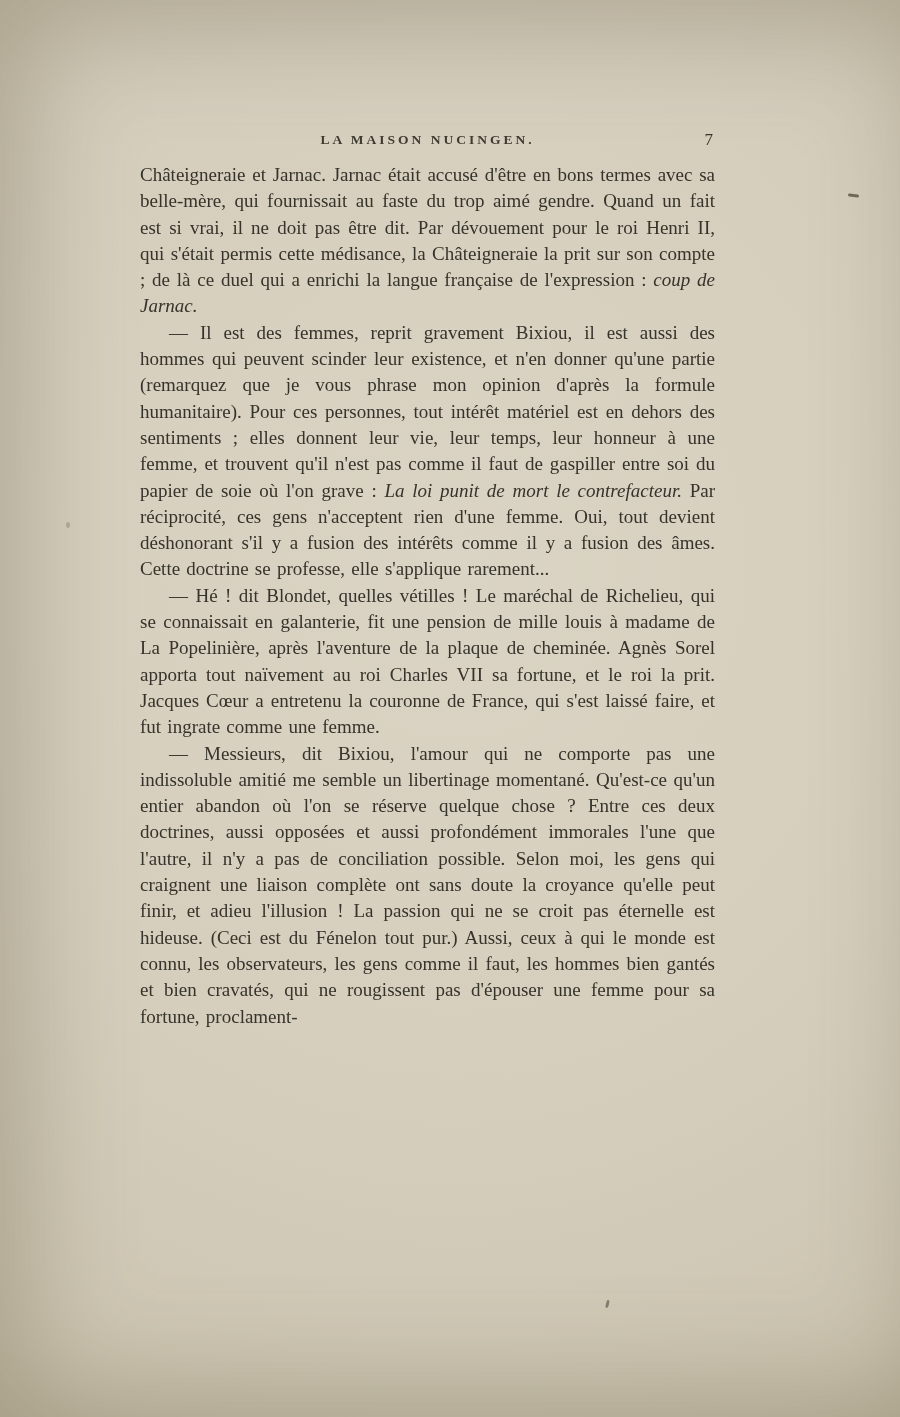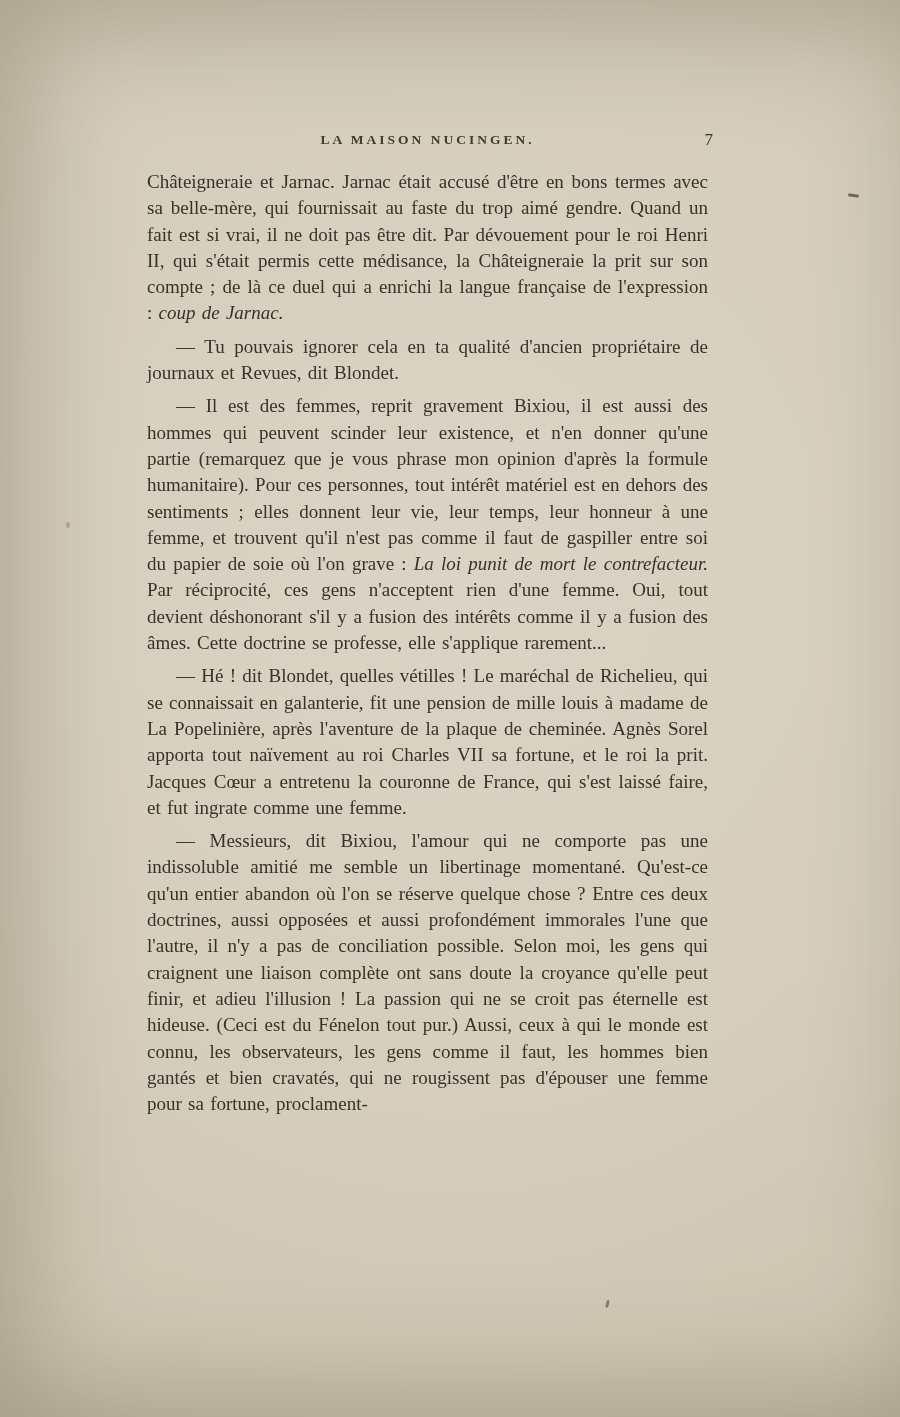--- a/index.html
+++ b/index.html
@@ -53,21 +53,21 @@
     left: 140px;
     top: 162px;
     width: 575px;
     color: #36332a;
     font-size: 19px;
     line-height: 26.3px;
     text-align: justify;
     word-spacing: 1.5px;
   }
   .text-block p {
-    margin: 7px;
+    margin: 0;
     text-indent: 29px;
   }
   .text-block p.no-indent {
     text-indent: 0;
   }
   .text-block .italic {
     font-style: italic;
   }
   .paper-mark {
     position: absolute;
@@ -106,21 +106,20 @@
 
 <div class="scan-page">
 
   <div class="running-header">
     <div class="header-title">LA MAISON NUCINGEN.</div>
     <div class="page-number">7</div>
   </div>
 
   <div class="text-block">
       <p class="no-indent"><span>Châteigneraie et Jarnac. Jarnac était accusé d'être en bons termes avec sa belle-mère, qui fournissait au faste du trop aimé gendre. Quand un fait est si vrai, il ne doit pas être dit. Par dévouement pour le roi Henri II, qui s'était permis cette médisance, la Châteigneraie la prit sur son compte ; de là ce duel qui a enrichi la langue française de l'expression : </span><span class="italic">coup de Jarnac.</span></p>
-      <p><span>— Tu pouvais ignorer cela en ta qualité d'ancien propriétaire de journaux et Revues, dit Blondet.</span></p>
       <p><span>— Il est des femmes, reprit gravement Bixiou, il est aussi des hommes qui peuvent scinder leur existence, et n'en donner qu'une partie (remarquez que je vous phrase mon opinion d'après la formule humanitaire). Pour ces personnes, tout intérêt matériel est en dehors des sentiments ; elles donnent leur vie, leur temps, leur honneur à une femme, et trouvent qu'il n'est pas comme il faut de gaspiller entre soi du papier de soie où l'on grave : </span><span class="italic">La loi punit de mort le contrefacteur.</span><span> Par réciprocité, ces gens n'acceptent rien d'une femme. Oui, tout devient déshonorant s'il y a fusion des intérêts comme il y a fusion des âmes. Cette doctrine se professe, elle s'applique rarement...</span></p>
       <p><span>— Hé ! dit Blondet, quelles vétilles ! Le maréchal de Richelieu, qui se connaissait en galanterie, fit une pension de mille louis à madame de La Popelinière, après l'aventure de la plaque de cheminée. Agnès Sorel apporta tout naïvement au roi Charles VII sa fortune, et le roi la prit. Jacques Cœur a entretenu la couronne de France, qui s'est laissé faire, et fut ingrate comme une femme.</span></p>
       <p><span>— Messieurs, dit Bixiou, l'amour qui ne comporte pas une indissoluble amitié me semble un libertinage momentané. Qu'est-ce qu'un entier abandon où l'on se réserve quelque chose ? Entre ces deux doctrines, aussi opposées et aussi profondément immorales l'une que l'autre, il n'y a pas de conciliation possible. Selon moi, les gens qui craignent une liaison complète ont sans doute la croyance qu'elle peut finir, et adieu l'illusion ! La passion qui ne se croit pas éternelle est hideuse. (Ceci est du Fénelon tout pur.) Aussi, ceux à qui le monde est connu, les observateurs, les gens comme il faut, les hommes bien gantés et bien cravatés, qui ne rougissent pas d'épouser une femme pour sa fortune, proclament-</span></p>
     </div>
 
   <div class="paper-mark mark-edge"></div>
   <div class="paper-mark mark-left"></div>
   <div class="paper-mark mark-bottom"></div>
 
 </div>

